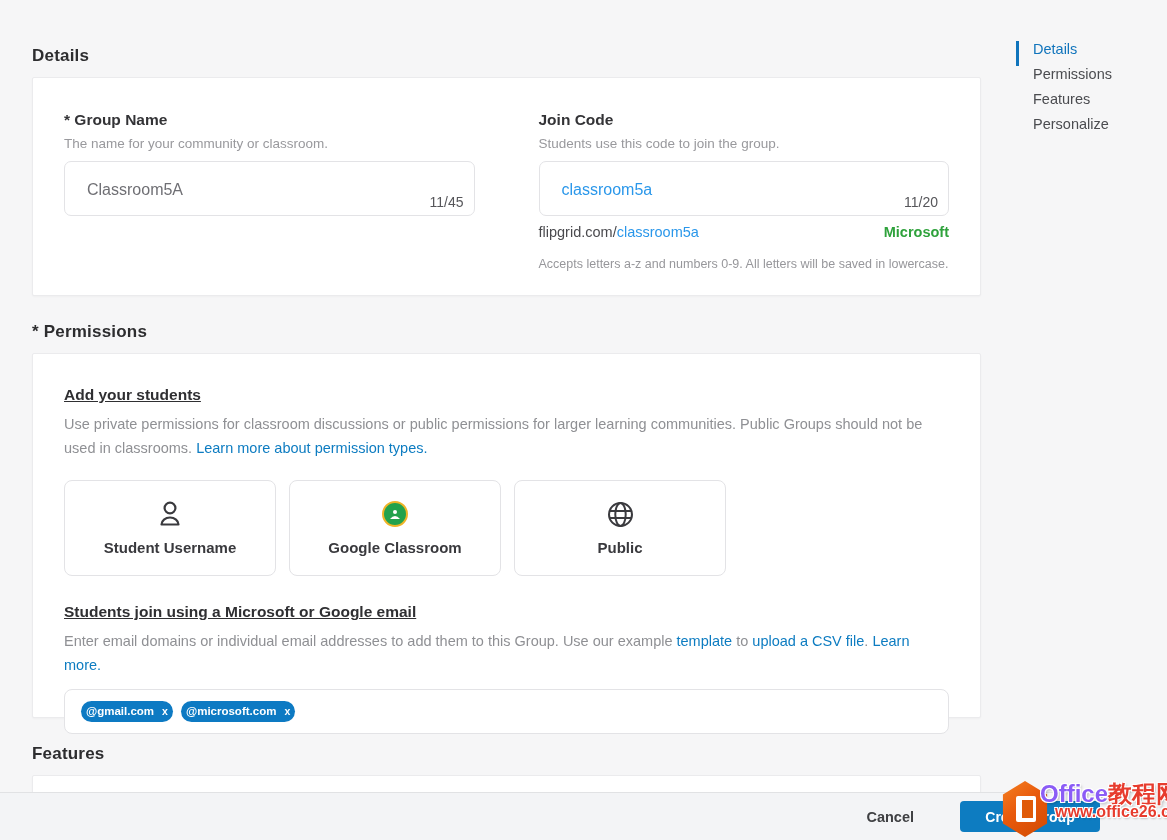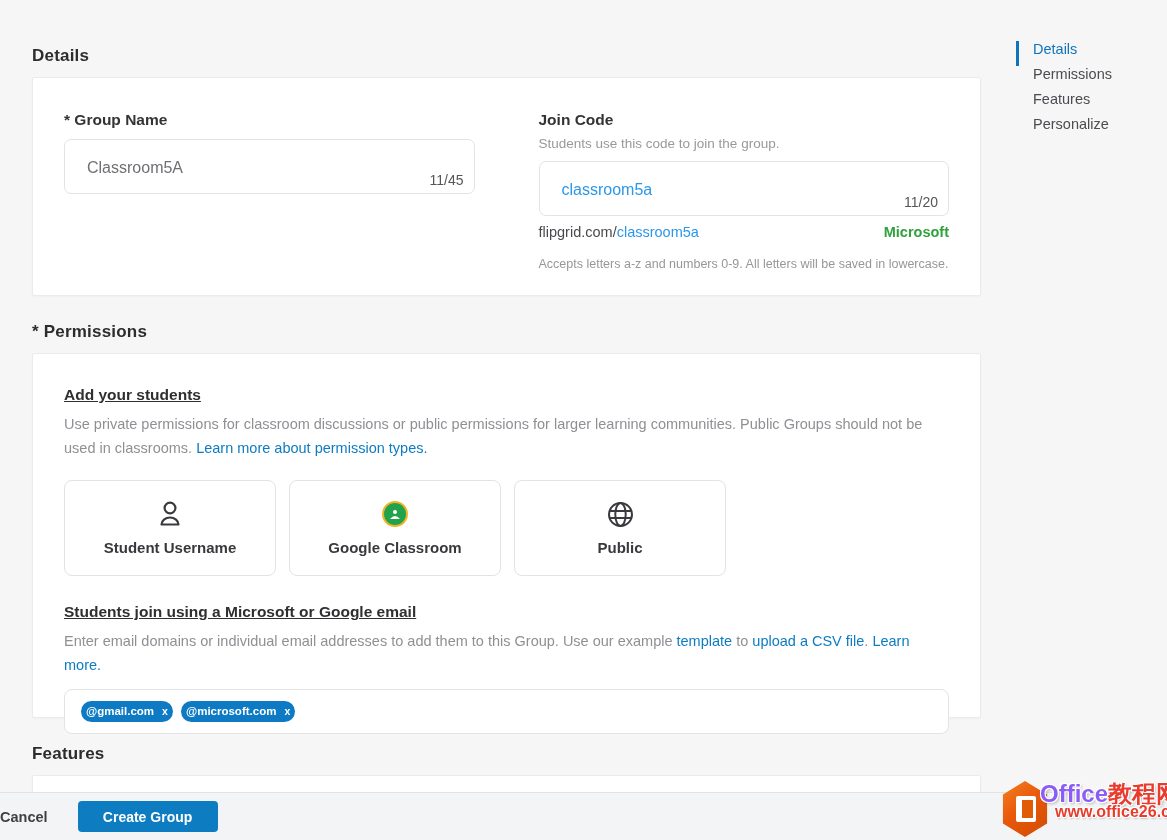--- a/index.html
+++ b/index.html
@@ -80,22 +80,22 @@
   .side-nav { position:absolute; left:1016px; top:41px; }
   .nav-item {
     font-size:14.5px; color:#4b4c50; padding-left:17px; height:25px;
     display:flex; align-items:flex-start; cursor:pointer; white-space:nowrap;
   }
   .nav-item.active { border-left:3px solid #1074bc; padding-left:14px; color:#1074bc; }
 
   .footer {
     position:absolute; left:0; right:0; bottom:0; height:48px;
     background:#f3f4f6; border-top:1px solid #e1e2e4;
-    display:flex; align-items:center; justify-content:flex-start;
-    gap:30px; padding-right:67px; z-index:5;
+    display:flex; align-items:center; justify-content:flex-end;
+    gap:46px; padding-right:67px; z-index:5;
   }
   .cancel-btn {
     background:none; border:none; font-family:inherit;
     font-size:14.5px; font-weight:600; color:#3f4043; cursor:pointer;
   }
   .create-btn {
     background:#0d7cc1; border:none; border-radius:4px; height:31px; min-width:140px;
     font-family:inherit; font-size:14px; font-weight:bold; color:#fff; cursor:pointer;
     padding:0 24px;
   }
@@ -123,20 +123,21 @@
 </head>
 <body>
 
 <div class="content">
 
   <div class="section-heading sh-details">Details</div>
 
   <div class="card details-card">
     <div class="field">
       <div class="field-label">* Group Name</div>
+      <div class="field-helper">The name for your community or classroom.</div>
       <div class="input-box">
         <span class="input-value">Classroom5A</span>
         <span class="char-counter">11/45</span>
       </div>
     </div>
 
     <div class="field">
       <div class="field-label">Join Code</div>
       <div class="field-helper">Students use this code to join the group.</div>
       <div class="input-box">

